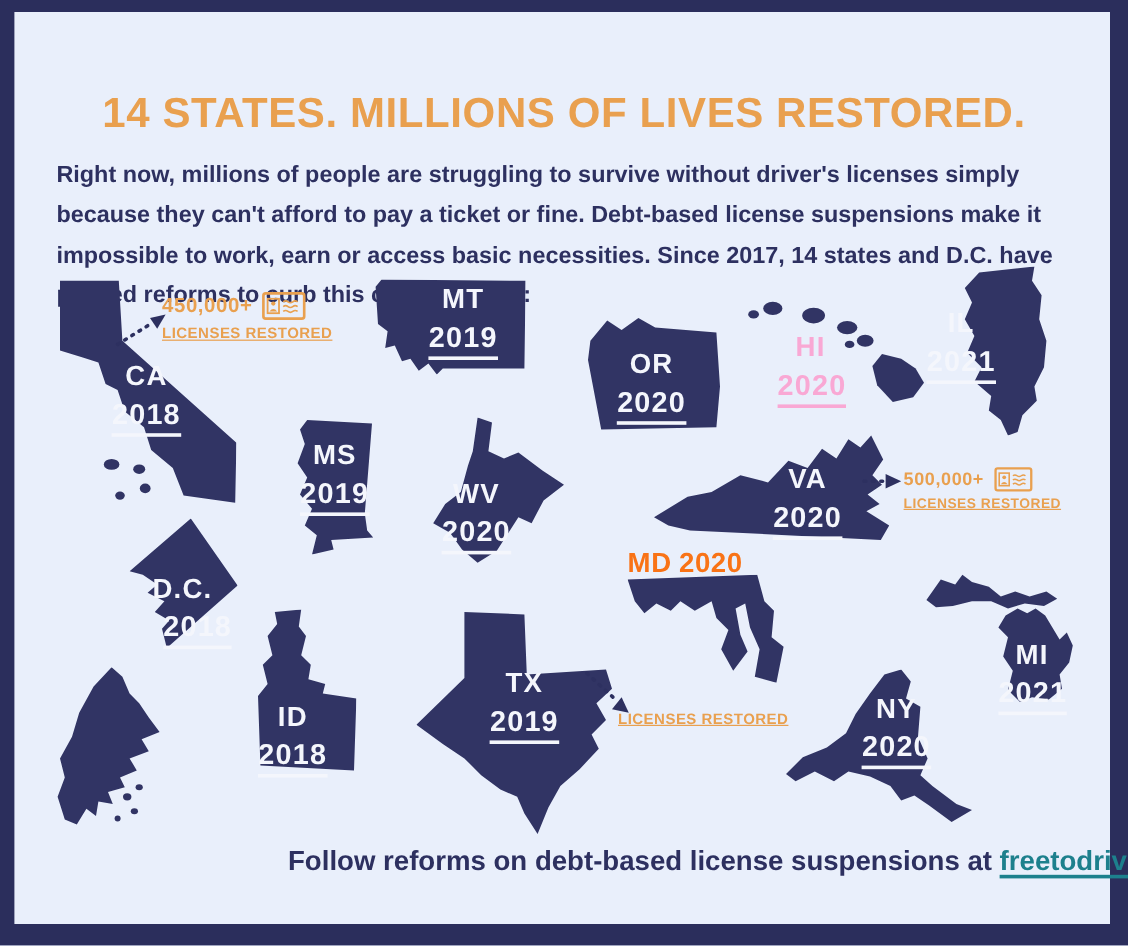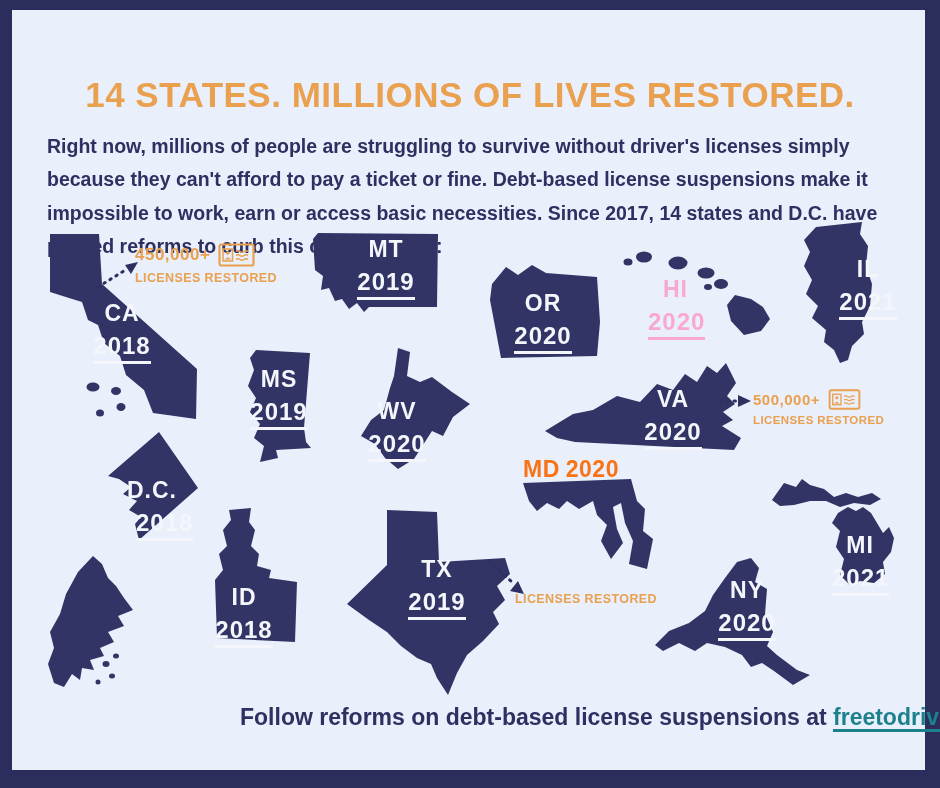--- a/index.html
+++ b/index.html
@@ -24,21 +24,21 @@
   .slabel .abbr{display:block;font-size:23px;letter-spacing:1px;}
   .slabel .yr{display:inline-block;font-size:24px;margin-top:5px;letter-spacing:1px;
     border-bottom:3px solid currentColor;padding-bottom:1px;}
   .slabel.dark{color:#f9a8d4;}
   .slabel.dc .yr{margin-left:20px;}
   .md-label{position:absolute;color:#f97316;font-weight:bold;font-size:23px;letter-spacing:.5px;white-space:nowrap;}
   .md-label .yr{border-bottom:3px solid currentColor;padding-bottom:1px;margin-left:6px;}
   .callout{position:absolute;color:#E9A04F;font-weight:bold;}
   .callout .row{display:flex;align-items:center;gap:8px;}
   .callout .count{font-size:17px;letter-spacing:.5px;}
-  .callout .sub{font-size:12.5px;margin-top:4px;letter-spacing:.4px;white-space:nowrap;}
+  .callout .sub{font-size:12.5px;margin-top:4px;letter-spacing:.4px;white-space:nowrap;text-decoration:underline;}
   .arrow{position:absolute;}
   .arrow .dots{stroke:#2d3060;stroke-width:3;stroke-dasharray:1.5 5.5;stroke-linecap:round;fill:none;}
   .arrow .head{fill:#2d3060;}
   .footer{
     position:absolute;top:704px;left:240px;width:660px;text-align:center;
     font-size:23px;font-weight:bold;color:#2d3060;white-space:nowrap;
   }
   .footer a{color:#1d808d;text-decoration:underline;text-decoration-thickness:2.5px;text-underline-offset:4px;cursor:pointer;}
 </style>
 </head>
@@ -98,21 +98,21 @@
   <div class="slabel dark" style="left:648px;top:276px;width:55px">
     <span class="abbr">HI</span>
     <span class="yr">2020</span>
   </div>
 
   <div class="state" style="left:800px;top:222px">
     <svg width="84" height="141" viewBox="0 0 84 141">
       <path class="shape" d="M16,5 L62,0 L60,12 L68,24 L66,44 L72,62 L70,84 L62,100 L64,112 L52,124 L48,138 L40,141 L34,128 L24,120 L26,108 L12,96 L18,84 L6,72 L12,58 L4,44 L10,30 L4,18 Z"></path>
     </svg>
   </div>
-  <div class="slabel" style="left:837px;top:256px;width:62px">
+  <div class="slabel" style="left:770px;top:256px;width:62px">
     <span class="abbr">IL</span>
     <span class="yr">2021</span>
   </div>
 
   <div class="state" style="left:240px;top:350px">
     <svg width="71" height="112" viewBox="0 0 71 112">
       <path class="shape" d="M16,0 L70,3 L64,78 L66,92 L71,98 L36,100 L38,108 L20,112 L24,96 L14,88 L20,74 L10,62 L16,48 L8,36 L14,20 L10,8 Z"></path>
     </svg>
   </div>
   <div class="slabel" style="left:248px;top:366px;width:62px">

